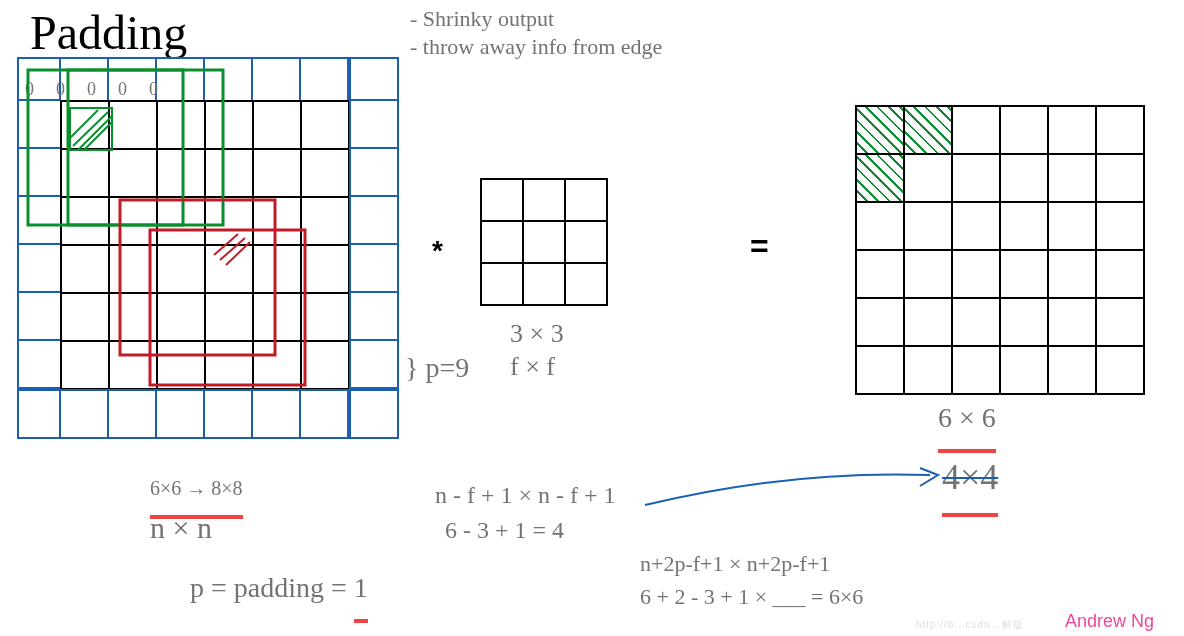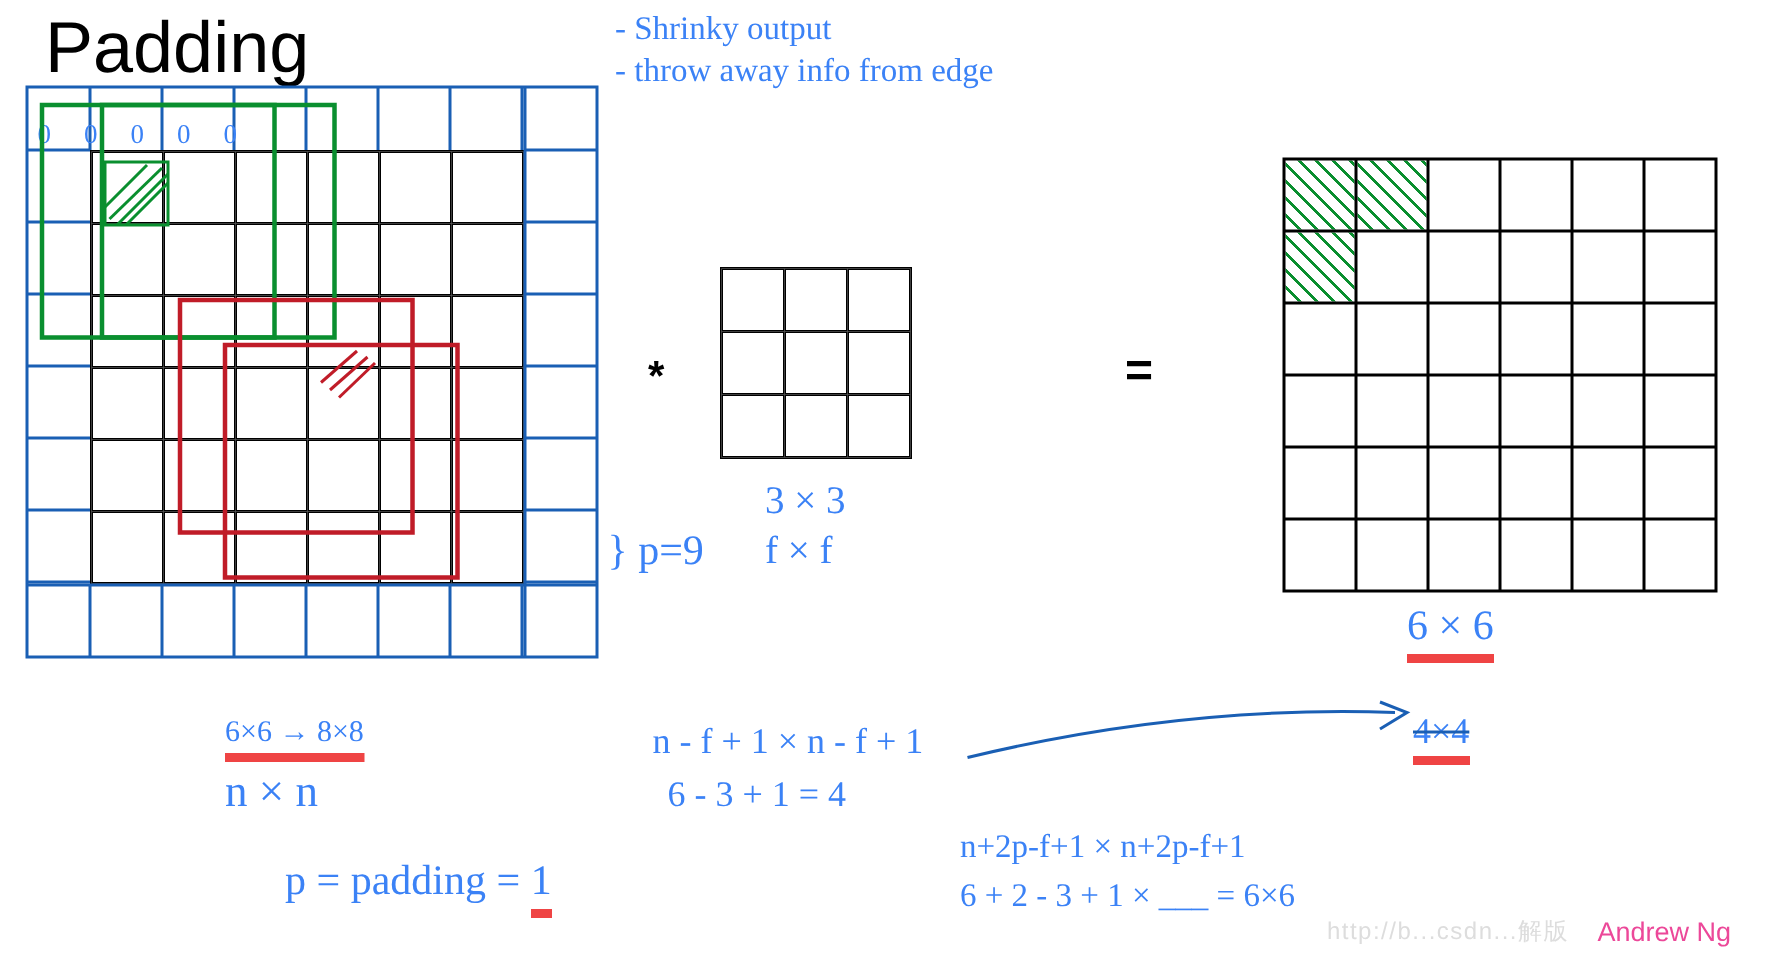--- a/index.html
+++ b/index.html
@@ -9,72 +9,72 @@
     background: white;
     width: 1184px;
     height: 636px;
     position: relative;
     overflow: hidden;
   }
   .title {
     position: absolute;
     top: 5px;
     left: 30px;
-    font-family: Liberation Sans, sans-serif;
+    font-family: Liberation Serif, serif;
     font-size: 48px;
     font-weight: normal;
     color: #000;
   }
   .grid {
     position: absolute;
     display: grid;
     border: 1px solid black;
   }
   .grid .cell {
     border: 1px solid black;
     box-sizing: border-box;
   }
   .hatched-green {
     background-image: repeating-linear-gradient(45deg, transparent, transparent 6px, #0a8f2f 6px, #0a8f2f 8px);
   }
   .annotation {
     position: absolute;
     font-family: 'Comic Sans MS', cursive;
-    color: #3b82f6;
+    color: #737373;
     font-size: 22px;
     line-height: 1.3;
   }
   .struck {
     text-decoration: line-through;
     text-decoration-color: #1a5fb4;
     text-decoration-thickness: 2px;
   }
   .underlined {
-    border-bottom: 6px solid #ef4444;
-    padding-bottom: 3px;
+    border-bottom: 4px solid #ef4444;
+    padding-bottom: 16px;
   }
   .op {
     position: absolute;
     font-size: 28px;
     font-weight: bold;
     color: #000;
   }
   .author {
     position: absolute;
     bottom: 4px;
     right: 30px;
     font-family: Arial, sans-serif;
     font-size: 18px;
     color: #ec4899;
   }
   .watermark {
     position: absolute;
     bottom: 4px;
-    right: 138px;
-    font-size: 16px;
+    right: 160px;
+    font-size: 10px;
     color: #ddd;
     letter-spacing: 1px;
     text-align: center;
   }
 </style>
 </head>
 <body>
 
 <div class="title">Padding</div>
 
@@ -245,21 +245,21 @@
     <div class="cell"></div>
   </div>
 
 <div class="annotation" style="top:317px; left:510px; font-size:26px;">3 × 3</div>
 <div class="annotation" style="top:350px; left:510px; font-size:26px;text-align:right;">f × f</div>
 <div class="annotation" style="top:350px; left:405px; font-size:28px;">} p=9</div>
 
 <div class="annotation" style="top:400px; left:938px; font-size:28px;">
   <span class="underlined">6 × 6</span>
 </div>
-<div class="annotation" style="top:473px; left:942px; font-size:24px;">
+<div class="annotation" style="top:454px; left:942px; font-size:36px;">
   <span class="struck underlined">4×4</span>
 </div>
 
 <svg style="position:absolute; top:460px; left:640px; width:310px; height:60px;">
   <path d="M5 45 Q 150 10 290 15" fill="none" stroke="#1a5fb4" stroke-width="2"></path>
   <path d="M280 8 L298 15 L280 26" fill="none" stroke="#1a5fb4" stroke-width="2"></path>
 </svg>
 
 <div class="annotation" style="top:475px; left:150px; font-size:20px;">
   <span class="underlined">6×6 → 8×8</span>

